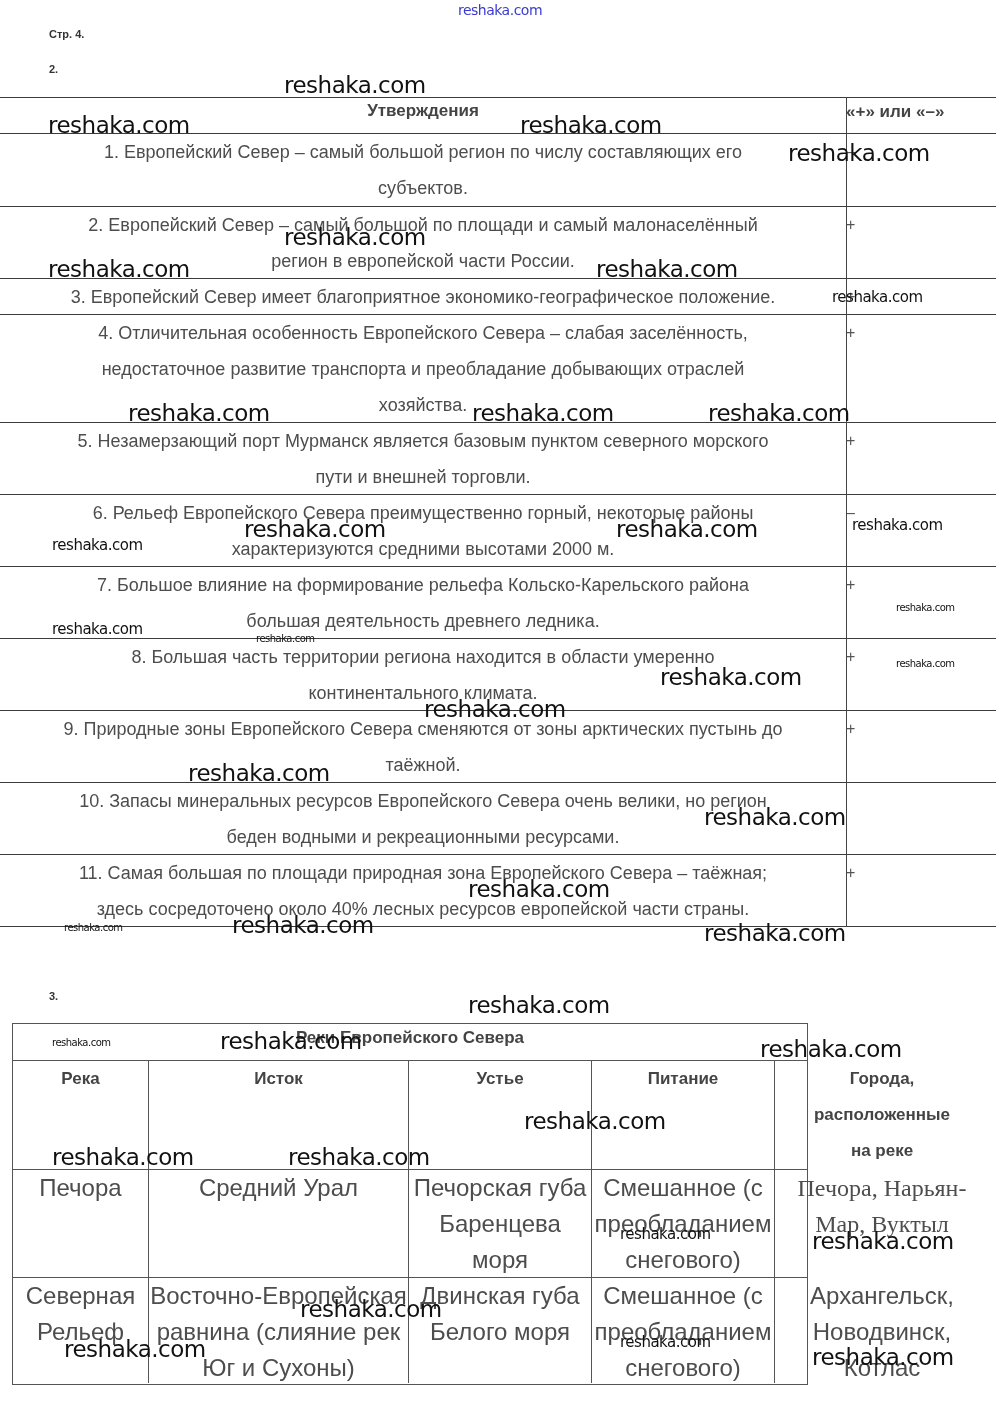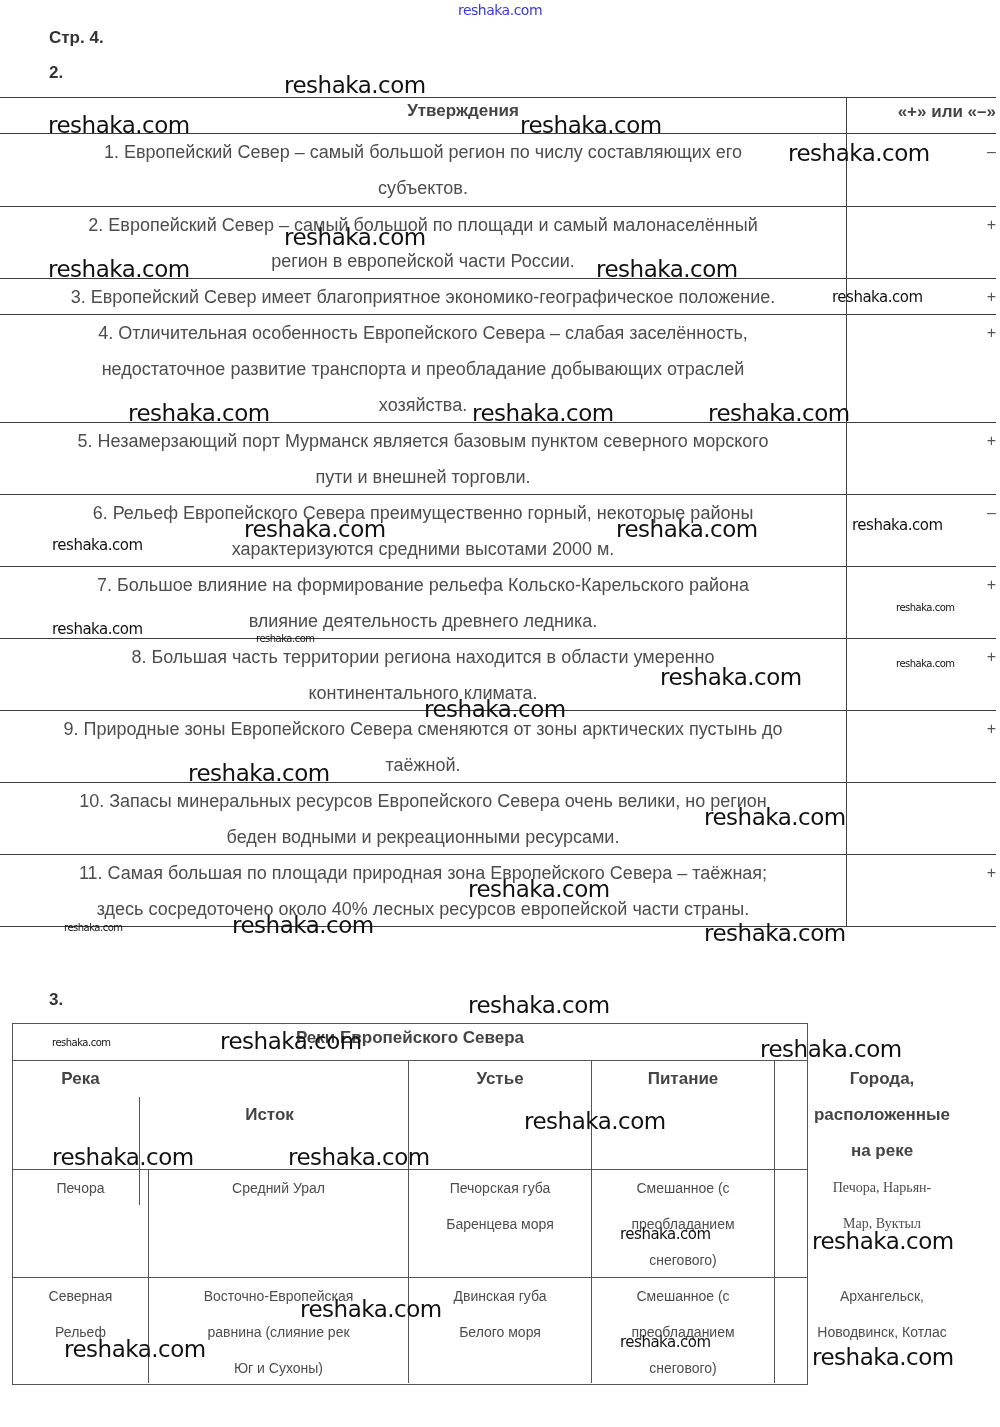--- a/index.html
+++ b/index.html
@@ -1,56 +1,56 @@
 <!DOCTYPE html>
 <html><head>
 <meta charset="utf-8">
 <style>
   html, body { margin: 0; padding: 0; background: #ffffff; }
   body { width: 1000px; height: 1427px; position: relative; overflow: hidden;
          font-family: "Liberation Sans", sans-serif; color: #4a4a4a; }
   .top-wm { position: absolute; top: 2px; left: 0; width: 1000px; text-align: center;
             font-family: "DejaVu Sans", sans-serif; font-size: 14px; color: #3a3ad0; letter-spacing: -0.5px; }
   .heading { position: absolute; left: 49px; font-family: "Liberation Sans", sans-serif;
-             font-weight: bold; font-size: 17px; color: #333; }
+             font-weight: bold; font-size: 11px; color: #333; }
   
   .t1 { position: absolute; left: 0; top: 97px; width: 996px; }
   .t1-row { position: relative; border-top: 1.5px solid #3c3c3c; box-sizing: border-box; }
   .t1-row:last-child { border-bottom: 1.5px solid #3c3c3c; }
   .t1-cell-text { position: absolute; left: 0; width: 846px; text-align: center; font-size: 18px;
                   line-height: 36px; top: 0; color: #4d4d4d; }
-  .t1-cell-mark { position: absolute; left: 846px; width: 150px; text-align: right; font-size: 16px;
+  .t1-cell-mark { position: absolute; left: 846px; width: 150px; text-align: left; font-size: 16px;
                   top: 2px; line-height: 32px; color: #555; }
   .t1-divider { position: absolute; left: 846px; top: 97px; width: 1px; height: 830px; background: #444; }
   .t1-head-text { font-family: "Liberation Sans", sans-serif; font-weight: bold; color: #444; font-size: 17px; }
   
   .t2 { position: absolute; left: 12px; top: 1023px; width: 796px; height: 362px;
         border: 1.5px solid #555; box-sizing: border-box; }
   .t2-title { position: absolute; left: 0; top: 0; width: 100%; height: 37px; border-bottom: 1.5px solid #555;
               text-align: center; font-weight: bold; font-size: 17px; color: #444; line-height: 28px; box-sizing: border-box; }
   .t2-row { position: absolute; left: 0; width: 100%; box-sizing: border-box; }
   .t2-cell { position: absolute; top: 0; height: 100%; box-sizing: border-box; text-align: center;
-             font-size: 14px; line-height: 36px; color: #4d4d4d; border-left: 1px solid #555; padding-top: 0; }
+             font-size: 24px; line-height: 36px; color: #4d4d4d; border-left: 1px solid #555; padding-top: 0; }
   .t2-cell.first { border-left: none; }
   .t2-head .t2-cell { font-weight: bold; font-size: 17px; color: #444; }
   .wm { position: absolute; font-family: "DejaVu Sans", sans-serif; color: #111; white-space: nowrap; letter-spacing: -0.5px; }
   .wm.big { font-size: 23px; }
   .wm.med { font-size: 15px; }
   .wm.small { font-size: 10px; }
 </style>
 </head>
 <body>
 
 <div class="top-wm">reshaka.com</div>
 <div class="heading" style="top:28px;">Стр. 4.</div>
 <div class="heading" style="top:63px;">2.</div>
 
 <div class="t1">
   <div class="t1-row" style="height:36px;">
-    <div class="t1-cell-text t1-head-text" style="line-height:26px;padding-left:40px;">Утверждения</div>
+    <div class="t1-cell-text t1-head-text" style="line-height:26px;">Утверждения</div>
     <div class="t1-cell-mark t1-head-text" style="line-height:26px;top:1px;">«+» или «–»</div>
   </div>
   <div id="t1-body">
       <div class="t1-row" style="height: 73px;">
         <div class="t1-cell-text">
           <div>1. Европейский Север – самый большой регион по числу составляющих его</div>
           <div>субъектов.</div>
         </div>
         <div class="t1-cell-mark">–</div>
       </div>
@@ -85,21 +85,21 @@
       <div class="t1-row" style="height: 72px; padding-left: 24px;">
         <div class="t1-cell-text">
           <div>6. Рельеф Европейского Севера преимущественно горный, некоторые районы</div>
           <div>характеризуются средними высотами 2000 м.</div>
         </div>
         <div class="t1-cell-mark">–</div>
       </div>
       <div class="t1-row" style="height: 72px;">
         <div class="t1-cell-text">
           <div>7. Большое влияние на формирование рельефа Кольско-Карельского района</div>
-          <div>влияние деятельность древнего ледника.</div>
+          <div>большая деятельность древнего ледника.</div>
         </div>
         <div class="t1-cell-mark">+</div>
       </div>
       <div class="t1-row" style="height: 72px;">
         <div class="t1-cell-text">
           <div>8. Большая часть территории региона находится в области умеренно</div>
           <div>континентального климата.</div>
         </div>
         <div class="t1-cell-mark">+</div>
       </div>
@@ -130,21 +130,21 @@
 
 <div class="heading" style="top:990px;">3.</div>
 
 <div class="t2">
   <div class="t2-title">Реки Европейского Севера</div>
   <div id="t2-body">
       <div class="t2-row t2-head" style="top: 37px; height: 108px;">
         <div class="t2-cell first" style="left: 0px; width: 135px;">
           <div>Река</div>
         </div>
-        <div class="t2-cell" style="left: 126px; width: 260px; margin-top: 36px;">
+        <div class="t2-cell" style="left: 135px; width: 260px;">
           <div>Исток</div>
         </div>
         <div class="t2-cell" style="left: 395px; width: 183px;">
           <div>Устье</div>
         </div>
         <div class="t2-cell" style="left: 578px; width: 183px;">
           <div>Питание</div>
         </div>
         <div class="t2-cell" style="left: 761px; width: 215px;">
           <div>Города,</div>

